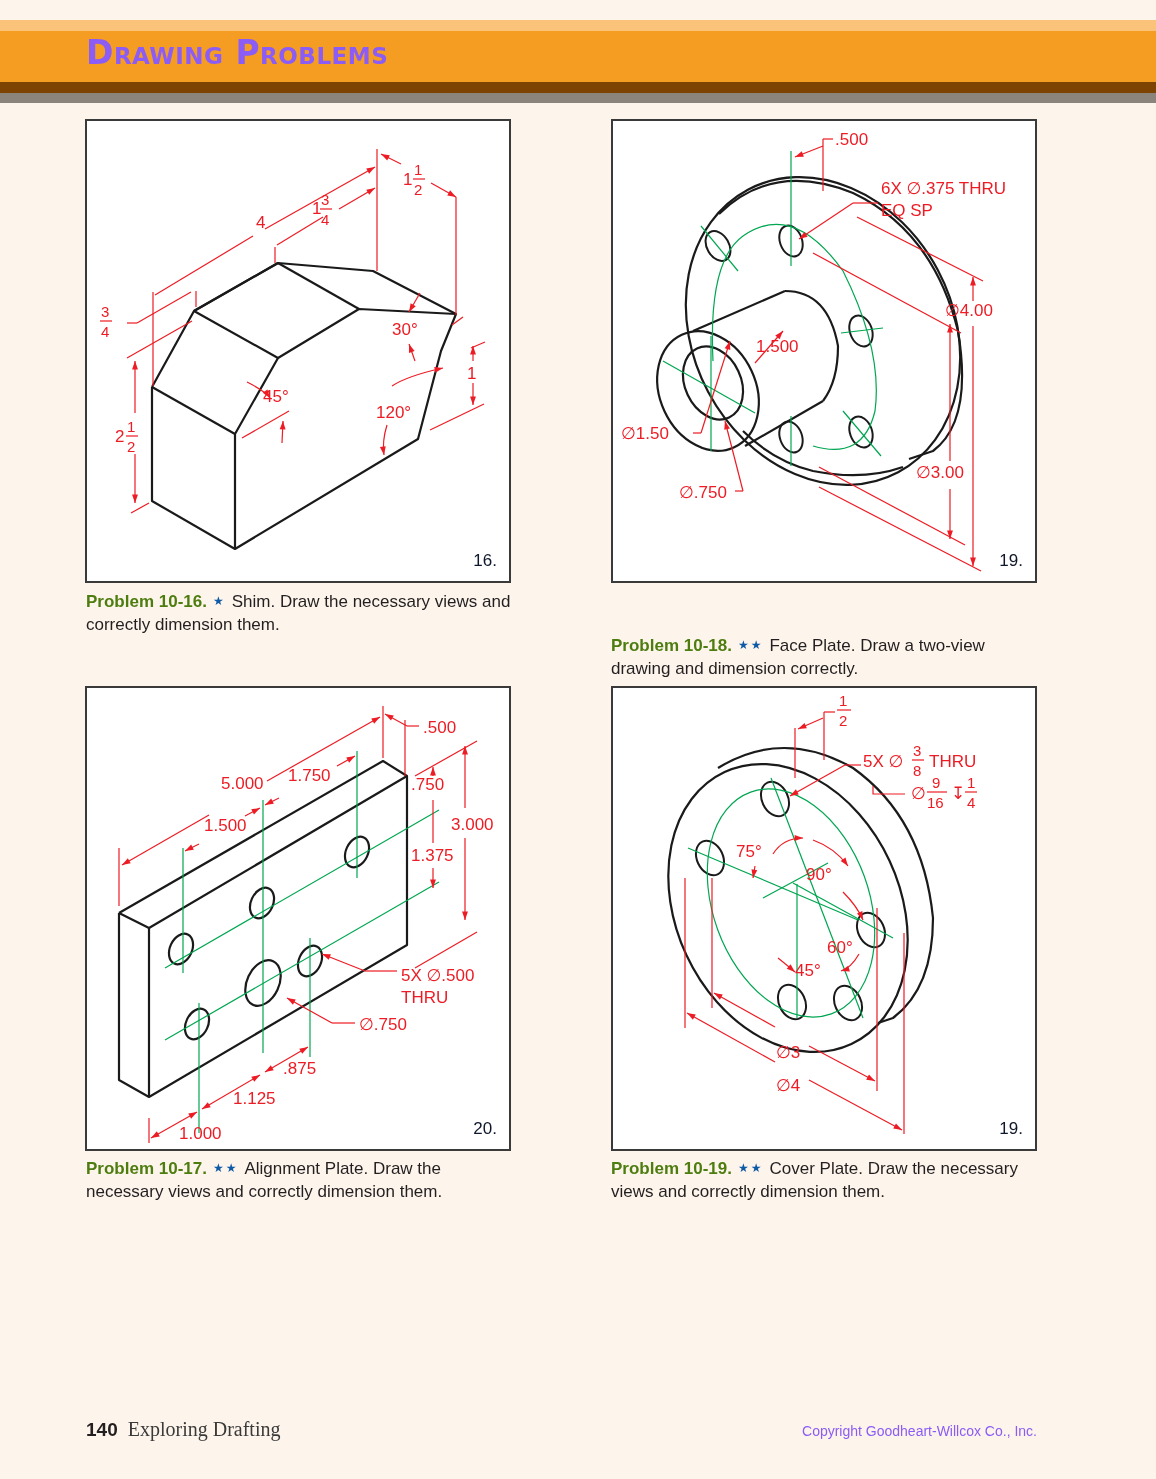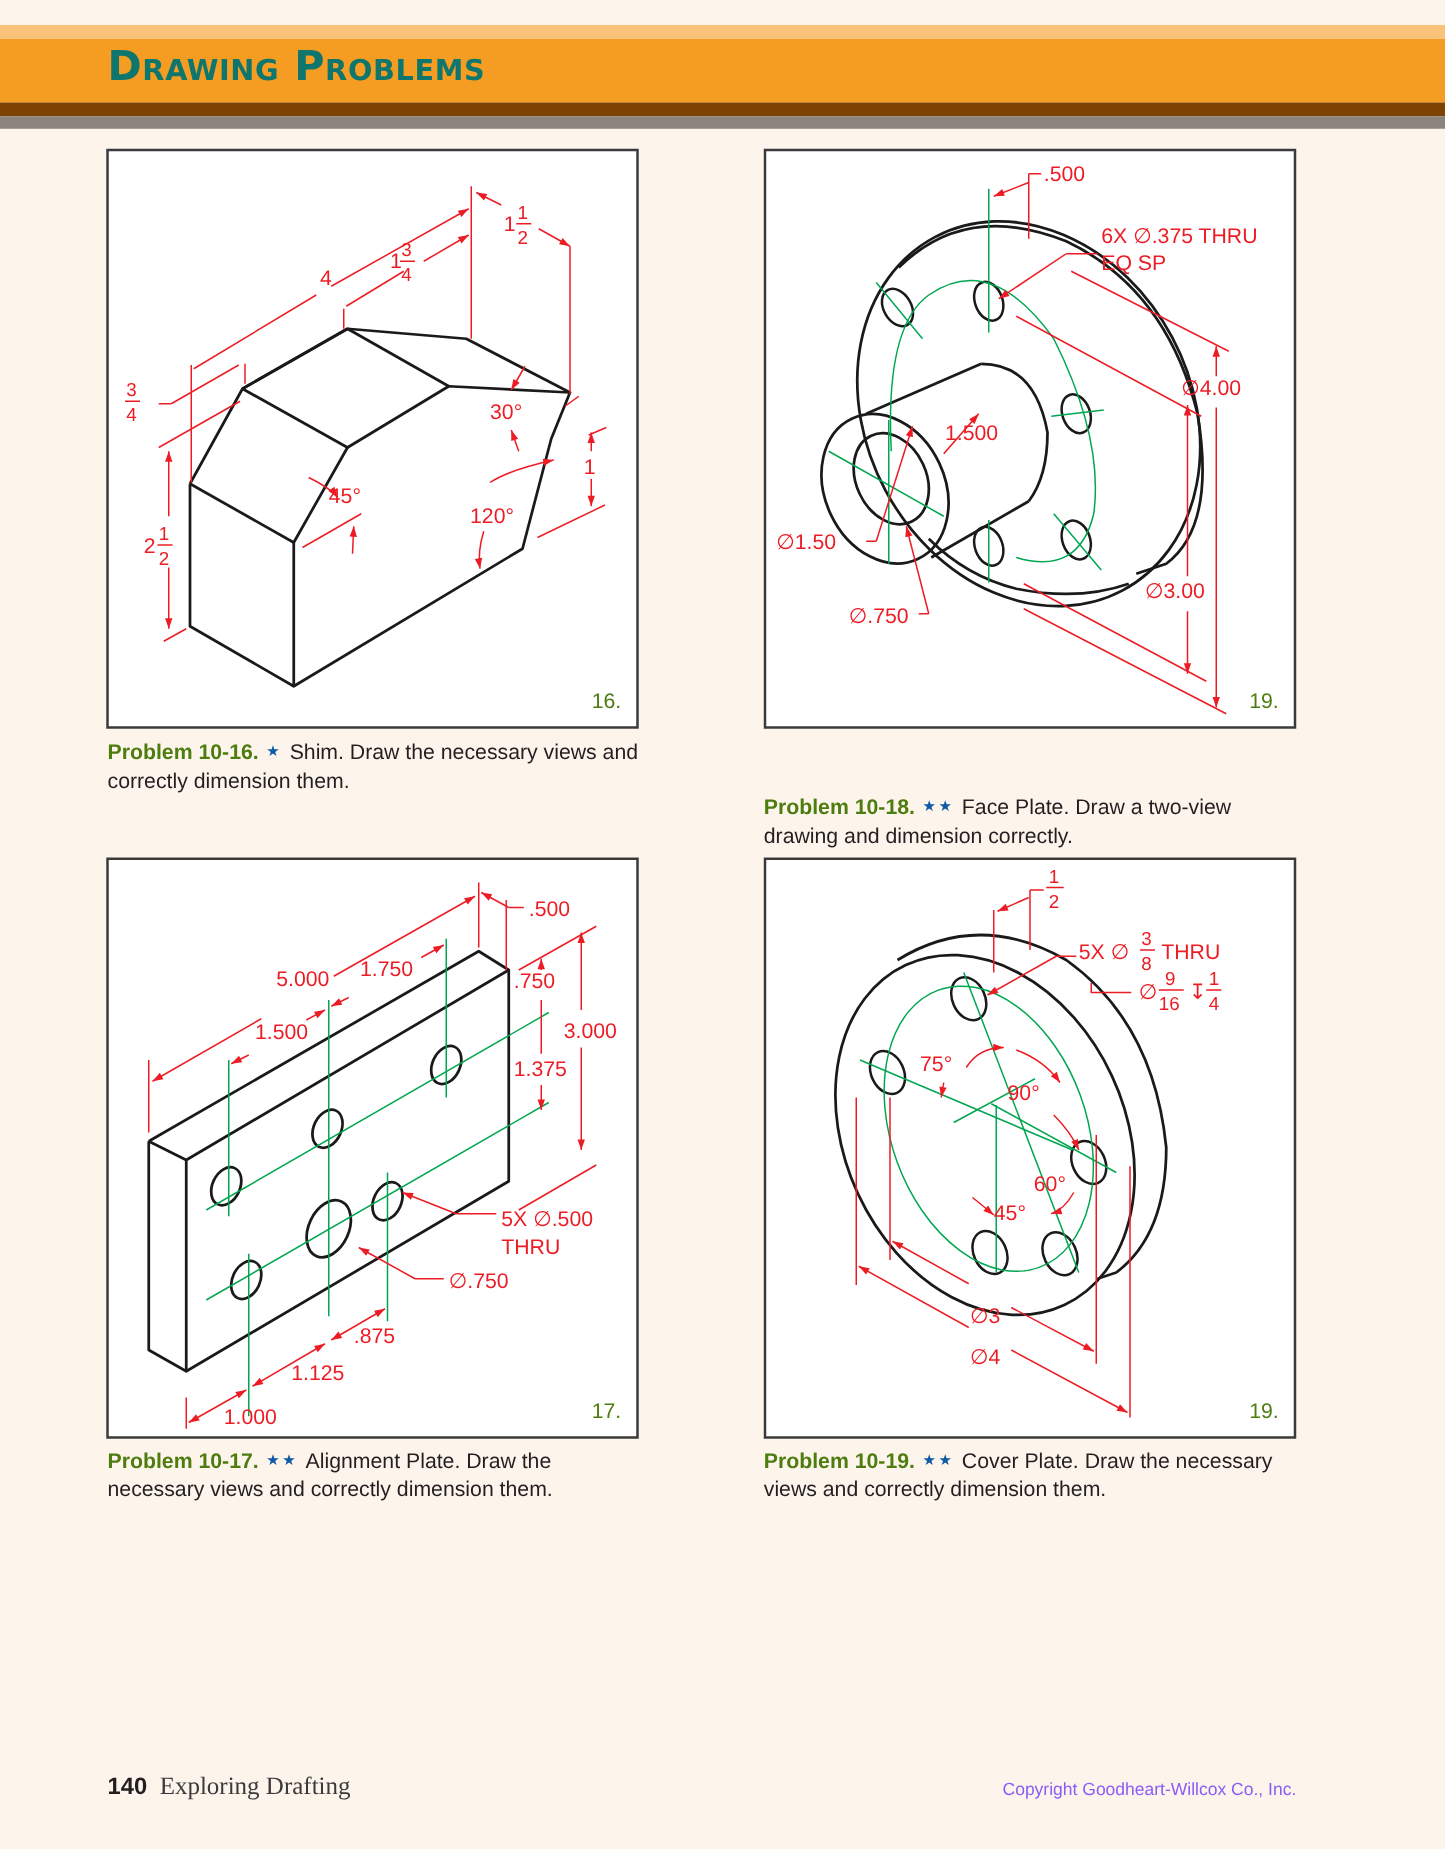--- a/index.html
+++ b/index.html
@@ -8,31 +8,31 @@
     background: #fdf5ec;
     font-family: "Liberation Sans", sans-serif;
   }
   .band-light { position: absolute; left: 0; top: 20px; width: 1156px; height: 11px; background: #fbc27a; }
   .band-main  { position: absolute; left: 0; top: 31px; width: 1156px; height: 51px; background: #f59d22; }
   .band-brown { position: absolute; left: 0; top: 82px; width: 1156px; height: 11px; background: #7d4303; }
   .band-gray  { position: absolute; left: 0; top: 93px; width: 1156px; height: 10px; background: #8b847d; }
   .page-title {
     position: absolute; left: 86px; top: 33px;
     font-family: "DejaVu Sans", sans-serif; font-weight: bold;
-    color: #0f766e; font-size: 33px; letter-spacing: 0.5px;
+    color: #8b5cf6; font-size: 33px; letter-spacing: 0.5px;
     font-variant: small-caps; line-height: 40px;
   }
   .figbox {
     position: absolute; background: #ffffff;
     border: 2px solid #3a3a3a; box-sizing: border-box;
   }
   .figbox svg { position: absolute; left: 0; top: 0; }
   .fignum {
     position: absolute; right: 12px; bottom: 10px;
-    font-size: 17px; color: #4d7c0f;
+    font-size: 17px; color: #0f172a;
   }
   .caption {
     position: absolute; font-size: 17px; line-height: 23px; color: #231f20;
     width: 430px;
   }
   .caption .plabel { color: #4d7c0f; font-weight: bold; }
   .caption .stars { color: #0e5aa7; font-size: 12px; margin: 0 6px 0 6px; letter-spacing: 2px; vertical-align: 2px; }
   .footer-left { position: absolute; left: 86px; top: 1418px; font-size: 19px; color: #231f20; }
   .footer-left .pnum { font-weight: bold; font-family: "Liberation Sans", sans-serif; }
   .footer-left .book { font-family: "Liberation Serif", serif; margin-left: 10px; font-size: 20px; color: #3a3a3a; }
@@ -258,21 +258,21 @@
     <text class="dim" x="324" y="102">.750</text>
     <text class="dim" x="364" y="142">3.000</text>
     <text class="dim" x="324" y="173">1.375</text>
     <text class="dim" x="314" y="293">5X ∅.500</text>
     <text class="dim" x="314" y="315">THRU</text>
     <text class="dim" x="272" y="342">∅.750</text>
     <text class="dim" x="196" y="386">.875</text>
     <text class="dim" x="146" y="416">1.125</text>
     <text class="dim" x="92" y="451">1.000</text>
   </svg>
-  <div class="fignum">17.</div>
+  <div class="fignum">20.</div>
 </div>
 <div class="caption" style="left:86px; top:1157px;">
   <span class="plabel">Problem 10-17.</span><span class="stars">★★</span><span>Alignment Plate. Draw the necessary views and correctly dimension them.</span>
 </div>
 
 <div class="figbox" style="left:611px; top:686px; width:426px; height:465px;">
   <svg width="426" height="465">
     <defs>
       <marker id="ah4" viewBox="0 0 10 10" refX="10" refY="5" markerWidth="9" markerHeight="7" orient="auto-start-reverse">
         <path d="M0,1.5 L10,5 L0,8.5 z" fill="#ed1c24"></path>

